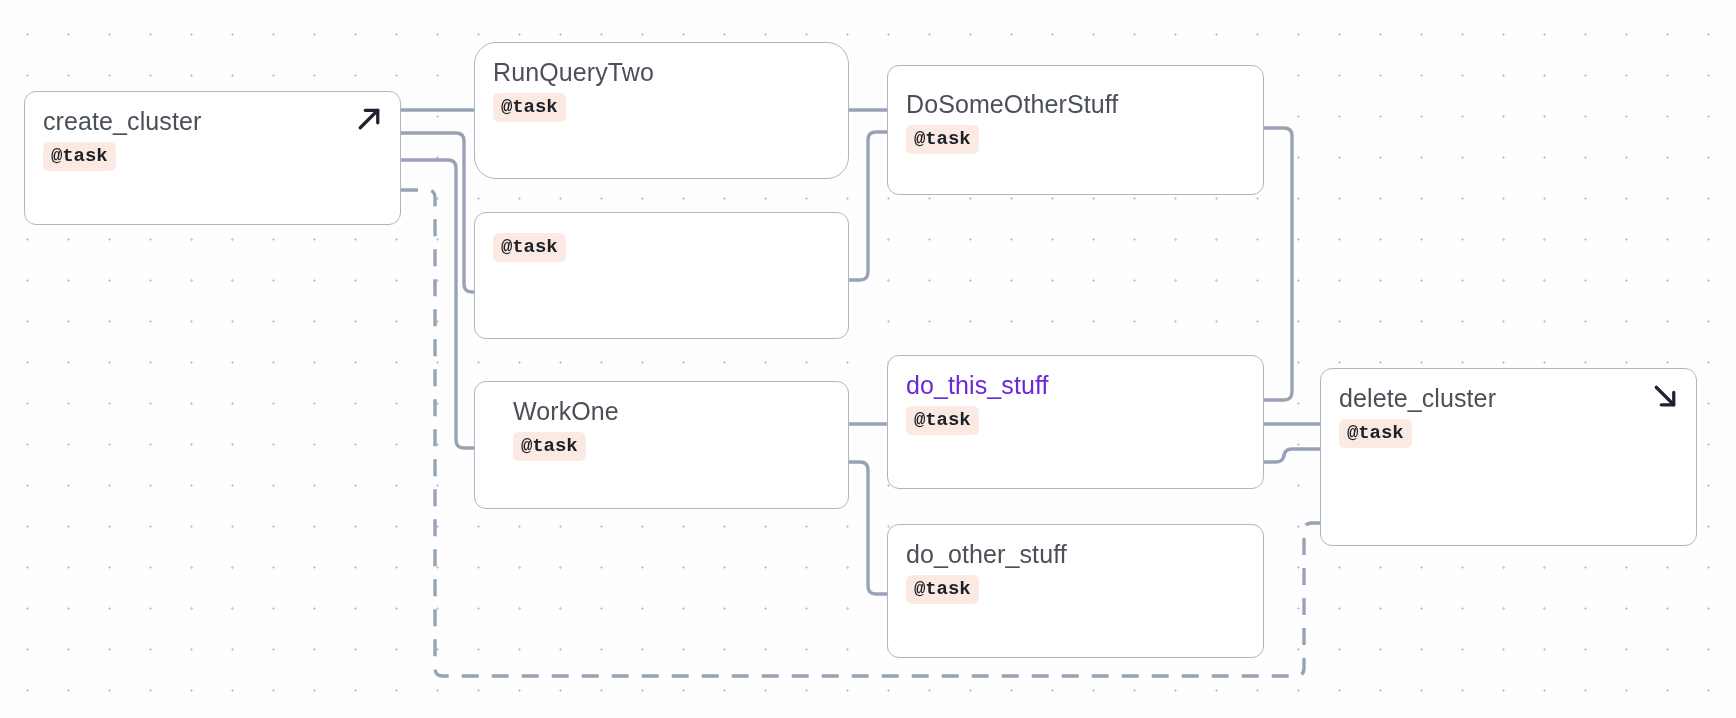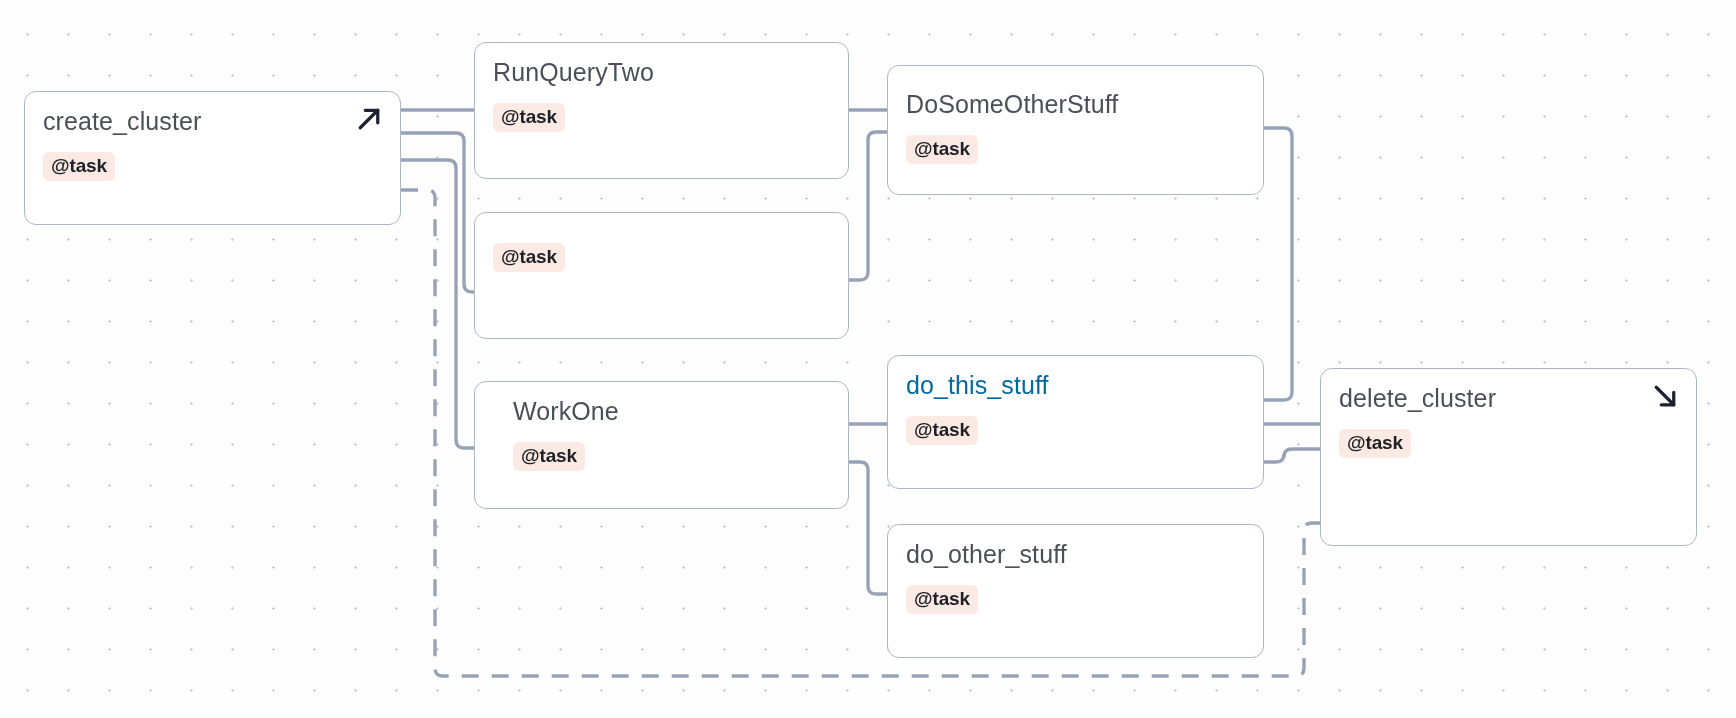--- a/index.html
+++ b/index.html
@@ -25,21 +25,21 @@
     border-radius:12px;
     padding:14px 18px 0 18px;
   }
   .node-title{
     font-size:25px;
     line-height:30px;
     color:#4b5058;
     white-space:nowrap;
     letter-spacing:.1px;
   }
-  .node-badge-row{margin-top:16px;}
+  .node-badge-row{margin-top:6px;font-family:Liberation Mono, monospace;}
   .badge{
     display:inline-block;
     background:#fbeae4;
     color:#1d2026;
     font-size:19px;
     font-weight:bold;
     line-height:22px;
     padding:3px 8px 4px 8px;
     border-radius:6px;
     letter-spacing:-.1px;
@@ -77,21 +77,21 @@
     <div class="node-badge-row">
       <span class="badge" style="background: rgb(251, 234, 228); color: rgb(29, 32, 38);">@task</span>
     </div>
   <div class="corner-icon">
           <svg viewBox="0 0 24 24" fill="none" stroke="currentColor" stroke-width="2.6" stroke-linecap="round" stroke-linejoin="round">
             <line x1="5" y1="19" x2="19" y2="5"></line>
             <polyline points="9 5 19 5 19 15"></polyline>
           </svg>
         </div>
       </div>
-      <div class="node" style="left: 474px; top: 42px; width: 375px; height: 137px; border-color: rgb(174, 182, 198); background: rgb(255, 255, 255);">
+      <div class="node" style="left: 474px; top: 42px; width: 375px; height: 137px; border-color: rgb(174, 182, 198); background: rgb(255, 255, 255); border-radius: 22px;">
     <div class="node-title" style="color: rgb(75, 80, 88);">RunQueryTwo</div>
     <div class="node-badge-row">
       <span class="badge" style="background: rgb(251, 234, 228); color: rgb(29, 32, 38);">@task</span>
     </div>
   </div>
       <div class="node" style="left: 474px; top: 212px; width: 375px; height: 127px; border-color: rgb(174, 182, 198); background: rgb(255, 255, 255);">
     <div class="node-badge-row">
       <span class="badge" style="background: rgb(251, 234, 228); color: rgb(29, 32, 38);">@task</span>
     </div>
   </div>
@@ -101,21 +101,21 @@
       <span class="badge" style="background: rgb(251, 234, 228); color: rgb(29, 32, 38);">@task</span>
     </div>
   </div>
       <div class="node" style="left: 887px; top: 65px; width: 377px; height: 130px; border-color: rgb(174, 182, 198); background: rgb(255, 255, 255);">
     <div class="node-title" style="color: rgb(75, 80, 88); margin-top: 9px;">DoSomeOtherStuff</div>
     <div class="node-badge-row">
       <span class="badge" style="background: rgb(251, 234, 228); color: rgb(29, 32, 38);">@task</span>
     </div>
   </div>
       <div class="node" style="left: 887px; top: 355px; width: 377px; height: 134px; border-color: rgb(174, 182, 198); background: rgb(255, 255, 255);">
-    <div class="node-title" style="color: #0369a1;">do_this_stuff</div>
+    <div class="node-title" style="color: #6d28d9;">do_this_stuff</div>
     <div class="node-badge-row">
       <span class="badge" style="background: rgb(251, 234, 228); color: rgb(29, 32, 38);">@task</span>
     </div>
   </div>
       <div class="node" style="left: 887px; top: 524px; width: 377px; height: 134px; border-color: rgb(174, 182, 198); background: rgb(255, 255, 255);">
     <div class="node-title" style="color: rgb(75, 80, 88);">do_other_stuff</div>
     <div class="node-badge-row">
       <span class="badge" style="background: rgb(251, 234, 228); color: rgb(29, 32, 38);">@task</span>
     </div>
   </div>

